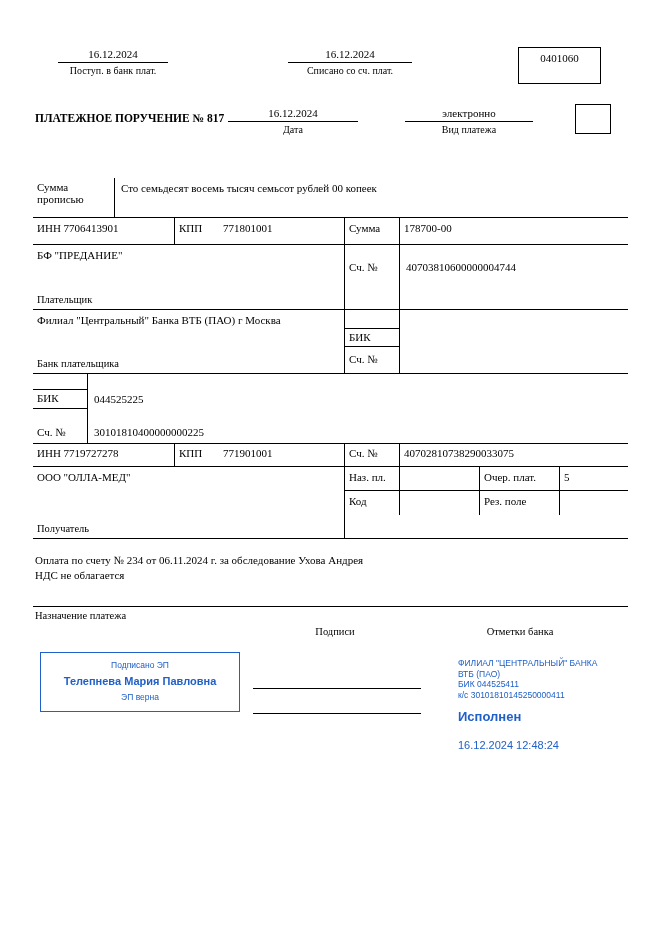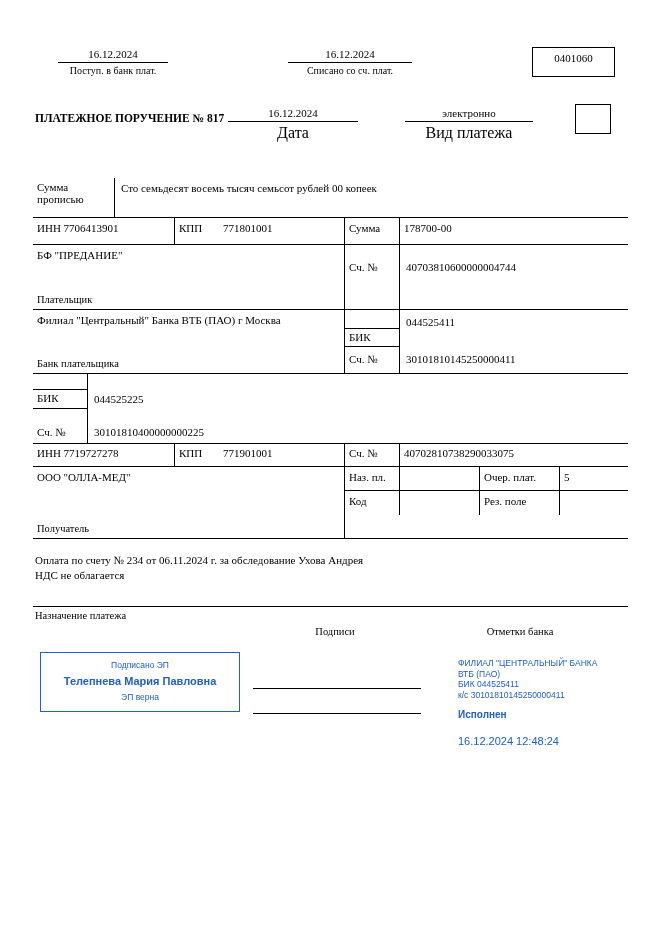--- a/index.html
+++ b/index.html
@@ -7,30 +7,30 @@
   html, body { background: #fff; }
   body { width: 660px; font-family: "Liberation Serif", serif; color: var(--ink); }
   .page { position: relative; width: 660px; height: 933px; background: #fff; font-size: 11px; overflow: hidden; }
 
   
   .date-block { position: absolute; top: 48px; text-align: center; }
   .db-received { left: 58px; width: 110px; }
   .db-debited { left: 288px; width: 124px; }
   .date-block .dval { font-size: 11px; padding-bottom: 2px; border-bottom: 1px solid var(--ink); }
   .date-block .dlbl { font-size: 10px; padding-top: 2px; }
-  .code-box { position: absolute; top: 47px; left: 532px; width: 83px; height: 30px;
+  .code-box { position: absolute; top: 47px; left: 518px; width: 83px; height: 37px;
               border: 1px solid var(--ink); text-align: center; line-height: 21px; font-size: 11px; }
 
   
   .doc-title { position: absolute; left: 35px; top: 112px; font-weight: bold; font-size: 11.5px; }
   .t-under { position: absolute; top: 107px; text-align: center; }
   .t-date { left: 228px; width: 130px; }
   .t-kind { left: 405px; width: 128px; }
   .t-under .v { font-size: 11px; padding-bottom: 2px; border-bottom: 1px solid var(--ink); }
-  .t-under .lbl { font-size: 16px; padding-top: 2px; }
+  .t-under .lbl { font-size: 10px; padding-top: 2px; }
   .small-box { position: absolute; left: 575px; top: 104px; width: 36px; height: 30px; border: 1px solid var(--ink); }
 
   
   .doc-table { position: absolute; top: 178px; left: 33px; width: 595px; font-size: 11px; }
   .row { display: flex; border-bottom: 1px solid var(--ink); }
   .cell { position: relative; }
   .br { border-right: 1px solid var(--ink); }
   .r-amount { height: 40px; }
   .amt-label { width: 82px; padding: 3px 4px; }
   .amt-text { flex: 1; padding: 4px 6px; }
@@ -92,21 +92,21 @@
   .esign-name { font-size: 11px; font-weight: bold; margin-top: 5px; }
   .esign-l3 { font-size: 8.5px; margin-top: 5px; }
 
   .sig-line { position: absolute; left: 253px; width: 168px; border-top: 1px solid var(--ink); }
   .sig-line-1 { top: 688px; }
   .sig-line-2 { top: 713px; }
 
   .bank-stamp { position: absolute; top: 658px; left: 458px; width: 172px;
                 color: var(--stamp-blue); font-family: "Liberation Sans", sans-serif; }
   .bs-small { font-size: 8.5px; line-height: 10.5px; white-space: nowrap; }
-  .bs-status { font-size: 10px; font-weight: bold; margin-top: 9px; }
+  .bs-status { font-size: 13px; font-weight: bold; margin-top: 9px; }
   .bs-datetime { font-size: 11px; margin-top: 15px; }
 </style>
 </head>
 <body>
 
 <div class="page">
 
   <div class="date-block db-received">
     <div class="dval">16.12.2024</div>
     <div class="dlbl">Поступ. в банк плат.</div>
@@ -158,24 +158,20 @@
     </div>
 
     <div class="row r-pbank pb">
       <div class="cell name-cell br">
         <div class="nm">Филиал "Центральный" Банка ВТБ (ПАО) г Москва</div>
         <div class="sec">Банк плательщика</div>
       </div>
       <div class="cell bank-label-col br">
         <div class="bik-box">БИК</div>
         <div class="bank-sch">Сч. №</div>
-      </div>
-      <div class="cell bank-val-col">
-        <div class="bik-val">044525411</div>
-        <div class="sch-val">30101810145250000411</div>
       </div>
     </div>
 
     <div class="row r-rbank rb">
       <div class="cell bank-label-col br">
         <div class="bik-box">БИК</div>
         <div class="bank-sch">Сч. №</div>
       </div>
       <div class="cell bank-val-col">
         <div class="bik-val">044525225</div>

